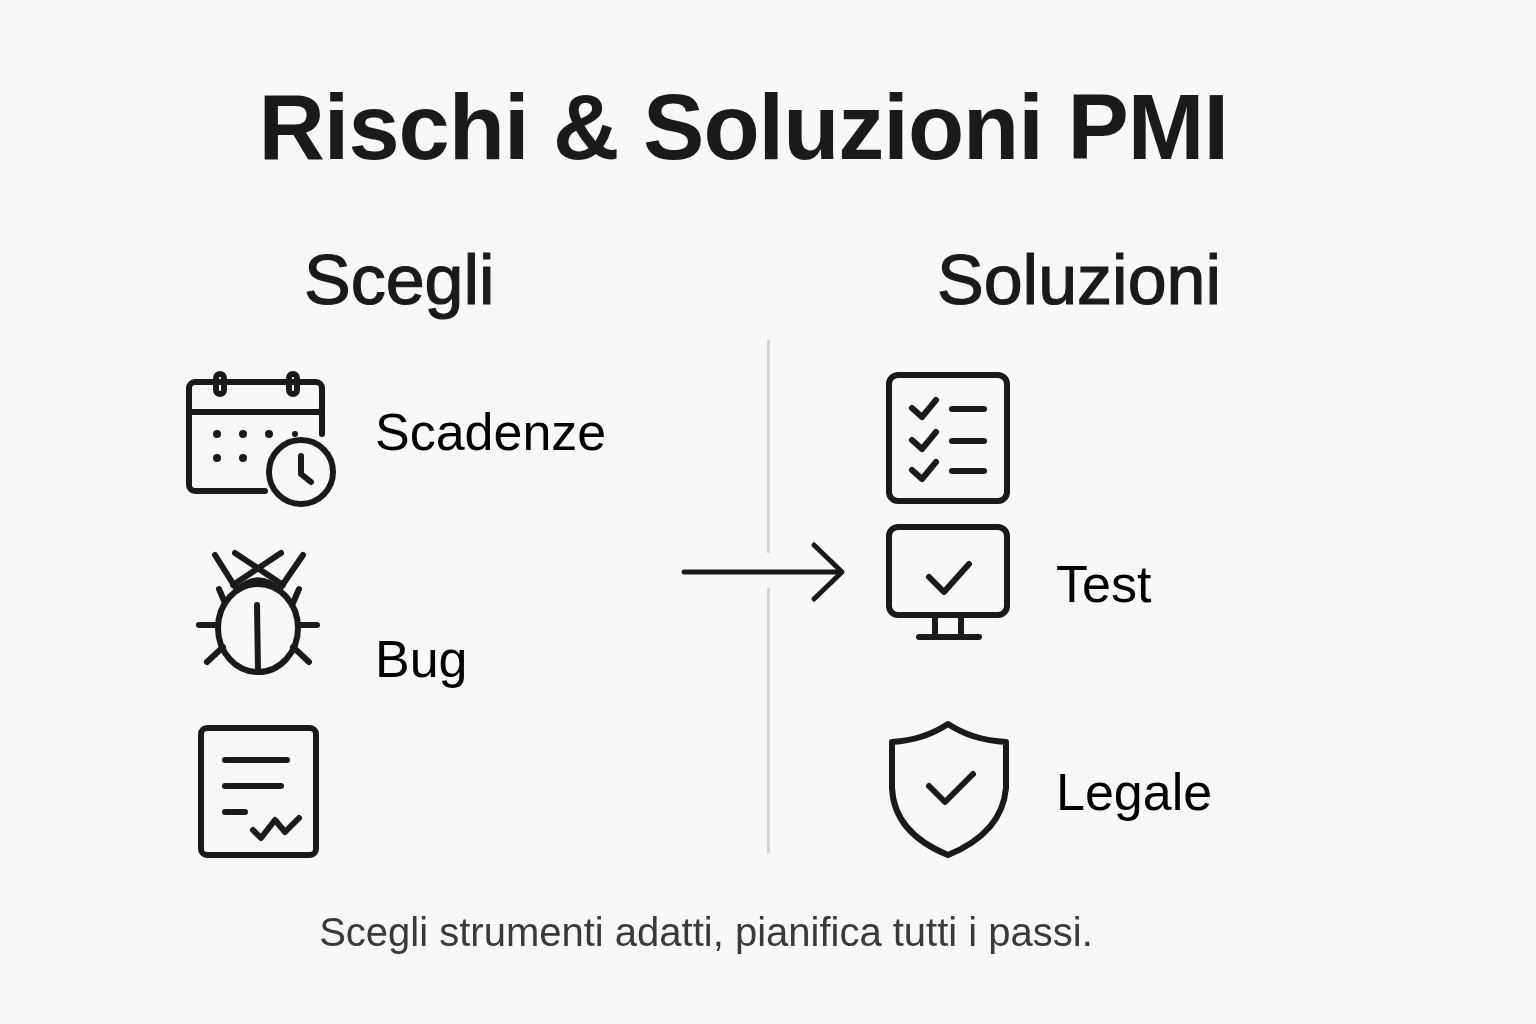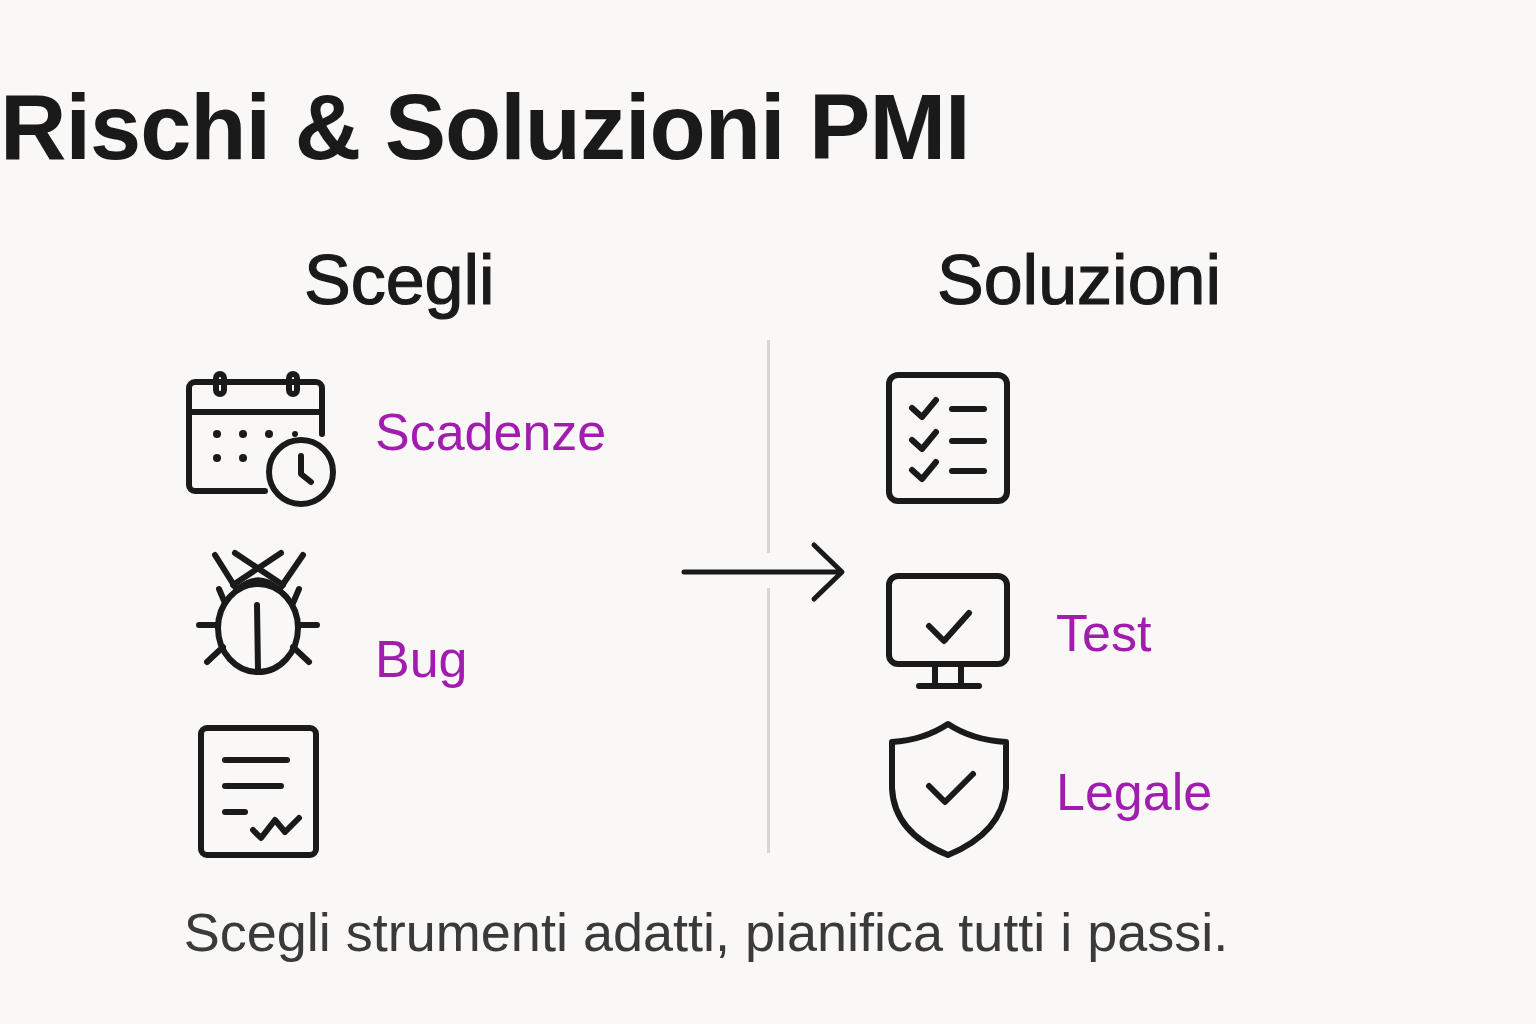--- a/index.html
+++ b/index.html
@@ -6,21 +6,21 @@
   body {
     width: 1536px; height: 1024px;
     background: #f9f8f6;
     position: relative;
     overflow: hidden;
     font-family: "Liberation Sans", "DejaVu Sans", sans-serif;
     color: #1c1c1c;
   }
   .title {
     position: absolute; left: 0; width: 1228px; top: 72px;
-    text-align: left;
+    text-align: right;
     font-size: 92px; font-weight: bold; letter-spacing: -1px;
     line-height: 110px;
     color: #1a1a1a;
   }
   .col-head {
     position: absolute; top: 238px;
     font-size: 70px; font-weight: normal;
     line-height: 84px; color: #1a1a1a;
     -webkit-text-stroke: 1.2px #1a1a1a;
   }
@@ -29,27 +29,27 @@
   .divider {
     position: absolute; left: 767px; width: 3px; background: #d6d6d4;
   }
   .divider.top { top: 340px; height: 213px; }
   .divider.bottom { top: 588px; height: 265px; }
   .arrow { position: absolute; left: 678px; top: 540px; width: 170px; height: 66px; }
   .item { position: absolute; }
   .item svg { position: absolute; }
   .item .label {
     position: absolute;
-    font-size: 52px; line-height: 60px; color: #a21caf;
+    font-size: 52px; line-height: 60px; color: #000000;
     white-space: nowrap;
   }
   .footer {
     position: absolute; left: 0; width: 1412px; top: 904px;
     text-align: center;
-    font-size: 54px; line-height: 56px; color: #3a3a3a;
+    font-size: 40px; line-height: 56px; color: #3a3a3a;
   }
 </style>
 </head>
 <body>
 
 <div class="title">Rischi &amp; Soluzioni PMI</div>
 
 <div class="col-head left">Scegli</div>
 <div class="col-head right">Soluzioni</div>
 
@@ -125,21 +125,21 @@
       <polyline points="28,38 38,47 52,30"></polyline>
       <polyline points="28,70 38,79 52,62"></polyline>
       <polyline points="28,100 38,109 52,92"></polyline>
       <line x1="68" y1="39" x2="100" y2="39"></line>
       <line x1="68" y1="71" x2="100" y2="71"></line>
       <line x1="68" y1="101" x2="100" y2="101"></line>
     </g>
   </svg>
 </div>
 
-<div class="item" style="left:884px;top:571px;width:420px;height:125px;">
+<div class="item" style="left:884px;top:522px;width:420px;height:125px;">
   <svg style="left:0;top:0;" width="130" height="125" viewBox="0 0 130 125">
     <g fill="none" stroke="#1a1a1a" stroke-width="6" stroke-linecap="round" stroke-linejoin="round">
       <rect x="5" y="5" width="118" height="88" rx="9"></rect>
       <polyline points="45,55 60,70 85,42"></polyline>
       <line x1="51" y1="93" x2="51" y2="113"></line>
       <line x1="77" y1="93" x2="77" y2="113"></line>
       <line x1="35" y1="115" x2="95" y2="115"></line>
     </g>
   </svg>
   <span class="label" style="left:172px;top:32px;">Test</span>

